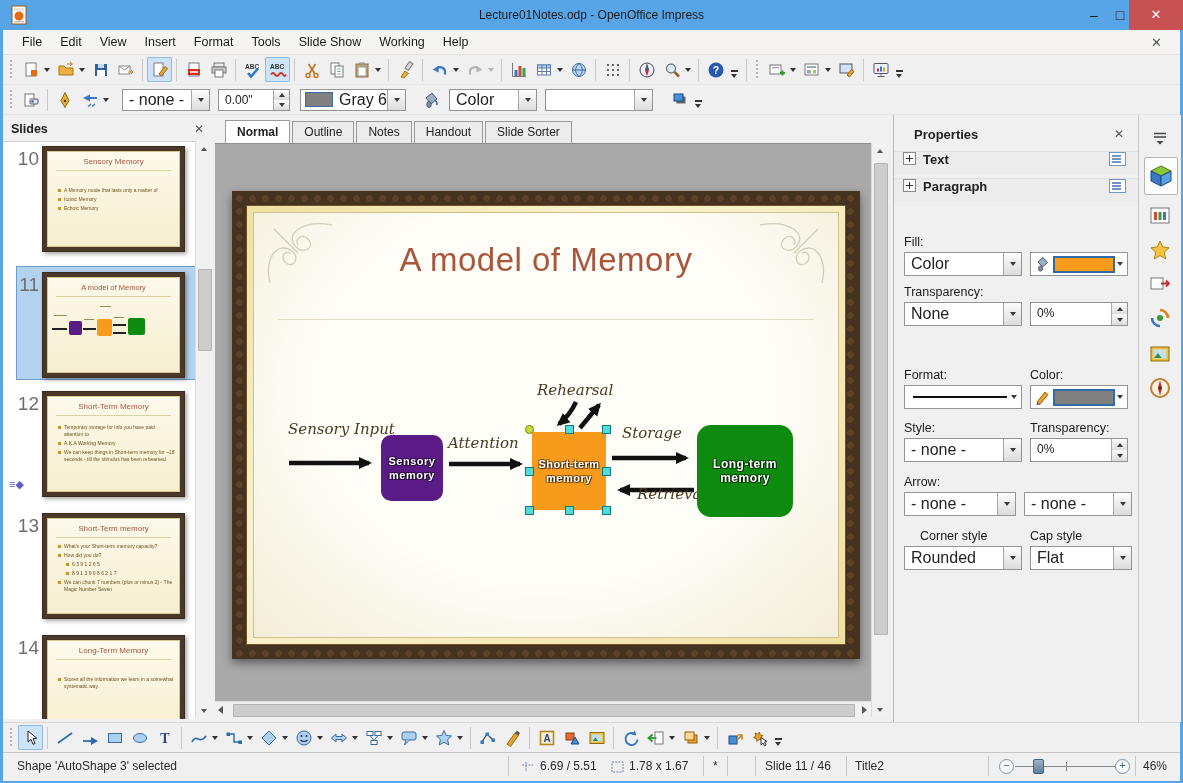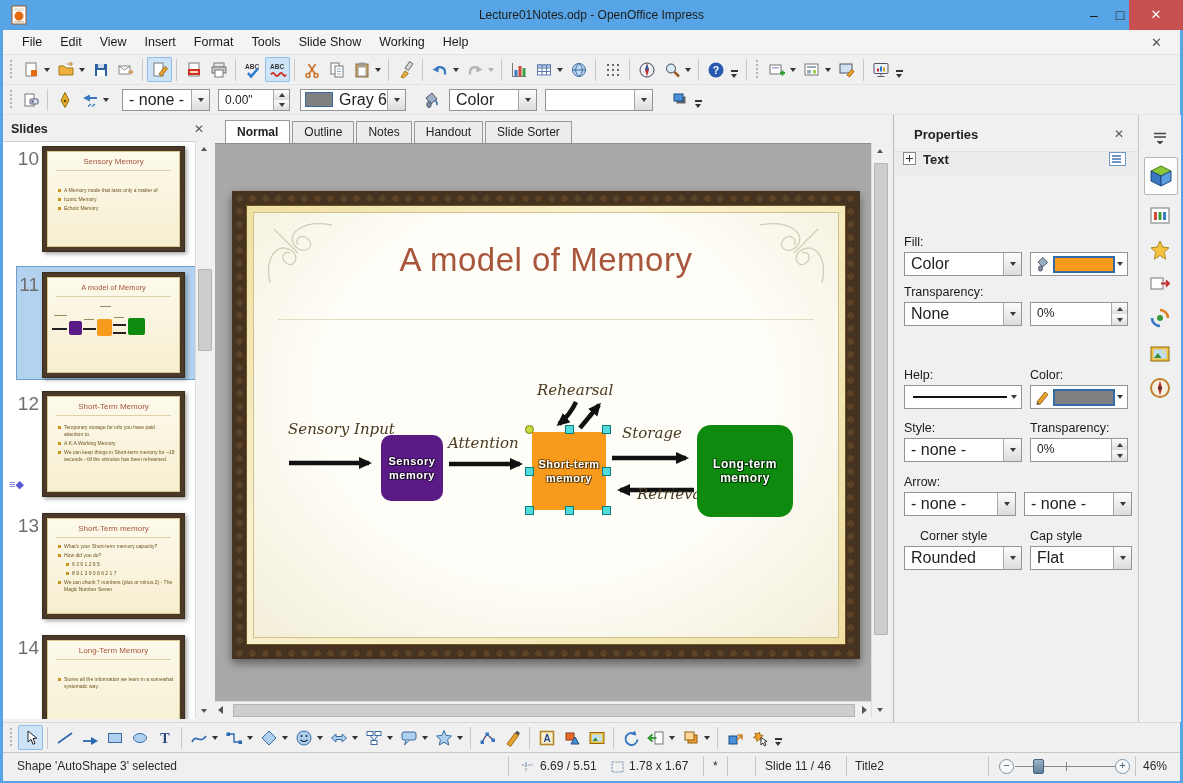--- a/index.html
+++ b/index.html
@@ -621,20 +621,25 @@
   <div class="props-head">
     <span class="props-title">Properties</span>
     <span class="panel-x">✕</span>
   </div>
 
   <div class="sect" style="top:36px">
       <span class="expander plus"></span>
       <b>Text</b>
       <span class="launcher"></span>
     </div>
+  <div class="sect" style="top:63px">
+      <span class="expander plus"></span>
+      <b>Paragraph</b>
+      <span class="launcher"></span>
+    </div>
 
   <span class="p-label" style="left:10px;top:120px">Fill:</span>
   <div class="combo abs" style="left:10px;top:137px;width:118px;height:24px">
       <span class="val">Color</span>
       <span class="cbtn">
         <span class="chev"></span>
       </span>
     </div>
   <div class="fieldbtn" style="left:136px;top:137px;width:98px">
     <svg width="16" height="16">
@@ -657,21 +662,21 @@
         <div>
           <span class="tri-u"></span>
         </div>
         <div>
           <span class="tri-d"></span>
         </div>
       </span>
     </div>
 
 
-  <span class="p-label" style="left:10px;top:253px">Help:</span>
+  <span class="p-label" style="left:10px;top:253px">Format:</span>
   <span class="p-label" style="left:136px;top:253px">Color:</span>
   <div class="fieldbtn" style="left:10px;top:270px;width:118px">
     <span style="flex:1;height:2px;background:#111;margin:0 4px"></span>
     <span class="chev"></span>
   </div>
   <div class="fieldbtn" style="left:136px;top:270px;width:98px">
     <svg width="16" height="16">
         <path d="M2 13 L10 3 l3 2.5 -8 10 Z" fill="#e8a030" stroke="#9a6a10"></path>
         <path d="M2 13 l-.5 3 3 -.5 Z" fill="#555"></path>
       </svg>

